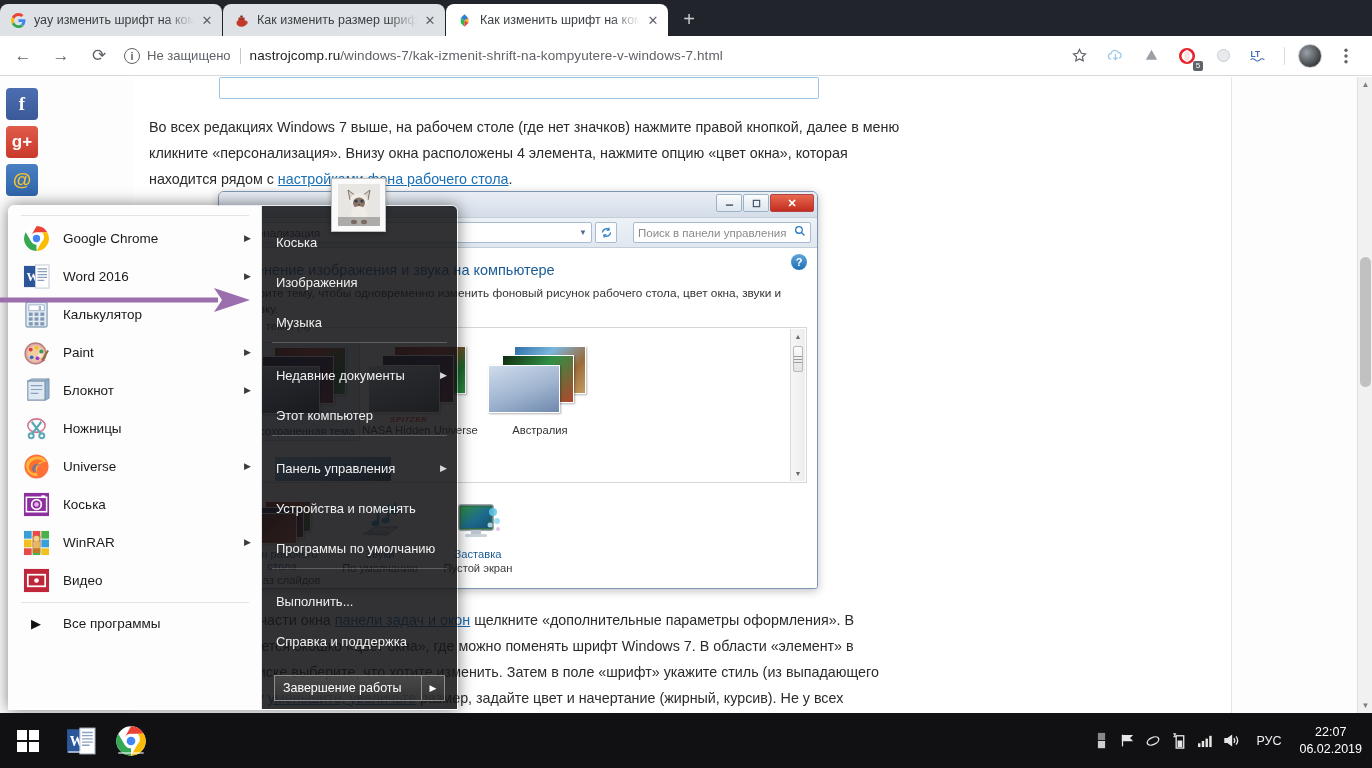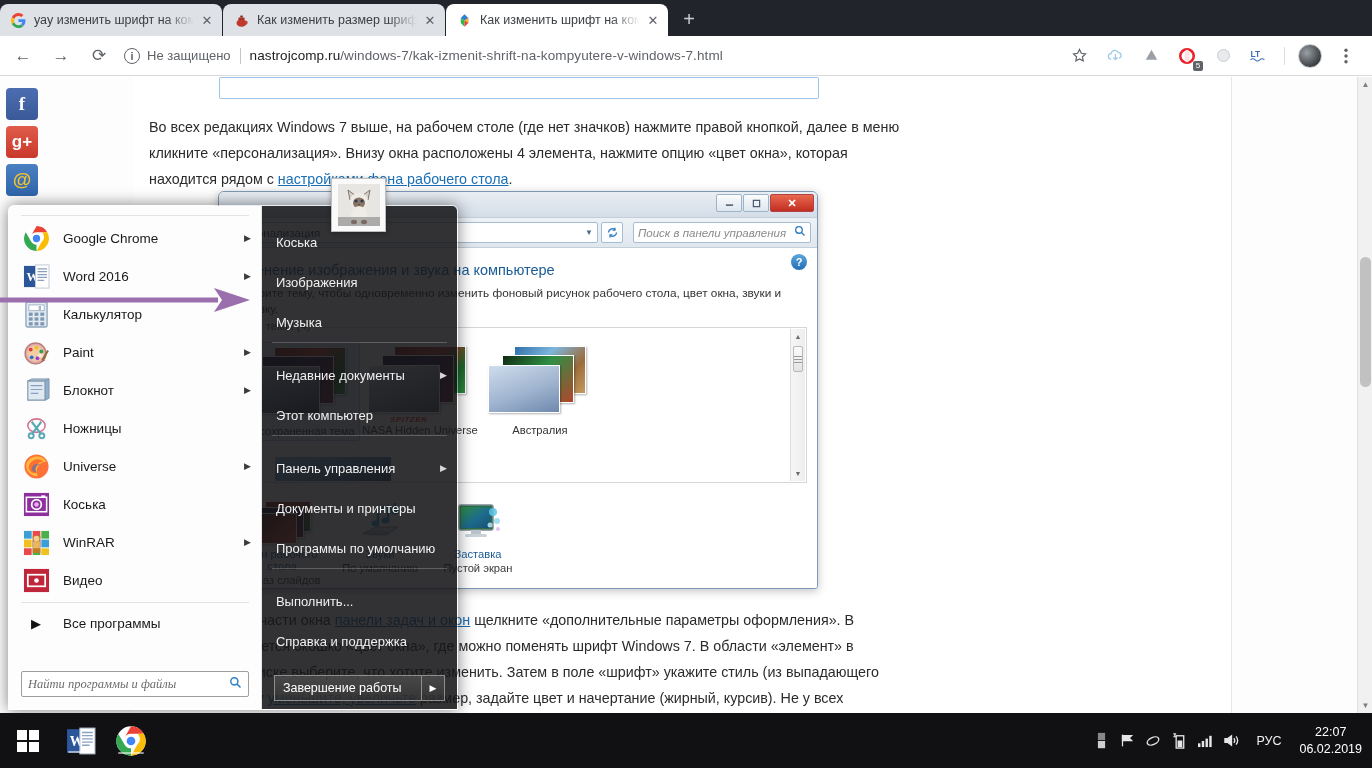--- a/index.html
+++ b/index.html
@@ -183,24 +183,24 @@
     font-size: 11.5px; color: #1f3a5f; overflow: hidden;
   }
   .w7-bc-caret { margin-left: auto; color: #4a6a8f; font-size: 8px; }
   .w7-refresh {
     width: 22px; height: 21px; margin-left: 3px;
     border: 1px solid #a5bcd2; border-radius: 2px; background: #fbfdff;
     display: flex; align-items: center; justify-content: center;
     color: #2a7ac0; font-size: 11px;
   }
   .w7-search {
-    width: 178px; height: 21px; margin-left: 10px; background: #fff;
+    width: 178px; height: 21px; margin-left: 16px; background: #fff;
     border: 1px solid #a5bcd2; border-radius: 2px;
     display: flex; align-items: center; padding: 0 4px;
-    font-size: 11.5px; color: #8a8a8a; font-style: italic;
+    font-size: 11.5px; color: #8a8a8a; 
   }
   .w7-search .mag { margin-left: auto; color: #2a7ac0; font-style: normal; font-size: 12px; }
 
   .win7-body { position: relative; background: #ffffff; height: 341px; padding: 6px 10px 0 10px; }
   .w7-help {
     position: absolute; right: 10px; top: 6px; width: 16px; height: 16px;
     border-radius: 50%; background: linear-gradient(#5ea6de, #1f6fb5);
     color: #fff; font-size: 11px; font-weight: bold;
     display: flex; align-items: center; justify-content: center;
   }
@@ -797,31 +797,20 @@
         </div>
 
         <div class="sm-divider"></div>
 
         <div class="sm-allprogs">
           <span class="arr">▶</span>
           <span>Все программы</span>
         </div>
       </div>
 
-      <div class="sm-searchwrap">
-        <div class="sm-search">
-          <span>Найти программы и файлы</span>
-          <span class="mag">
-            <svg width="13" height="13" viewBox="0 0 16 16" fill="none" stroke="#2f7fc4" stroke-width="1.8">
-              <circle cx="6.6" cy="6.6" r="4.4"></circle>
-                <path d="M10 10l4.2 4.2"></path>
-            </svg>
-          </span>
-        </div>
-      </div>
     </div>
 
     <div class="sm-right">
       <div class="smr-item">
         <span>Коська</span>
         <span class="arr"></span>
       </div>
       <div class="smr-item">
         <span>Изображения</span>
         <span class="arr"></span>
@@ -842,21 +831,21 @@
         <span class="arr"></span>
       </div>
 
       <div class="smr-div"></div>
 
       <div class="smr-item">
         <span>Панель управления</span>
         <span class="arr">▶</span>
       </div>
       <div class="smr-item">
-        <span>Документы и принтеры</span>
+        <span>Устройства и поменять</span>
         <span class="arr"></span>
       </div>
       <div class="smr-item">
         <span>Программы по умолчанию</span>
         <span class="arr"></span>
       </div>
 
       <div class="smr-div"></div>
 
       <div class="smr-item">

